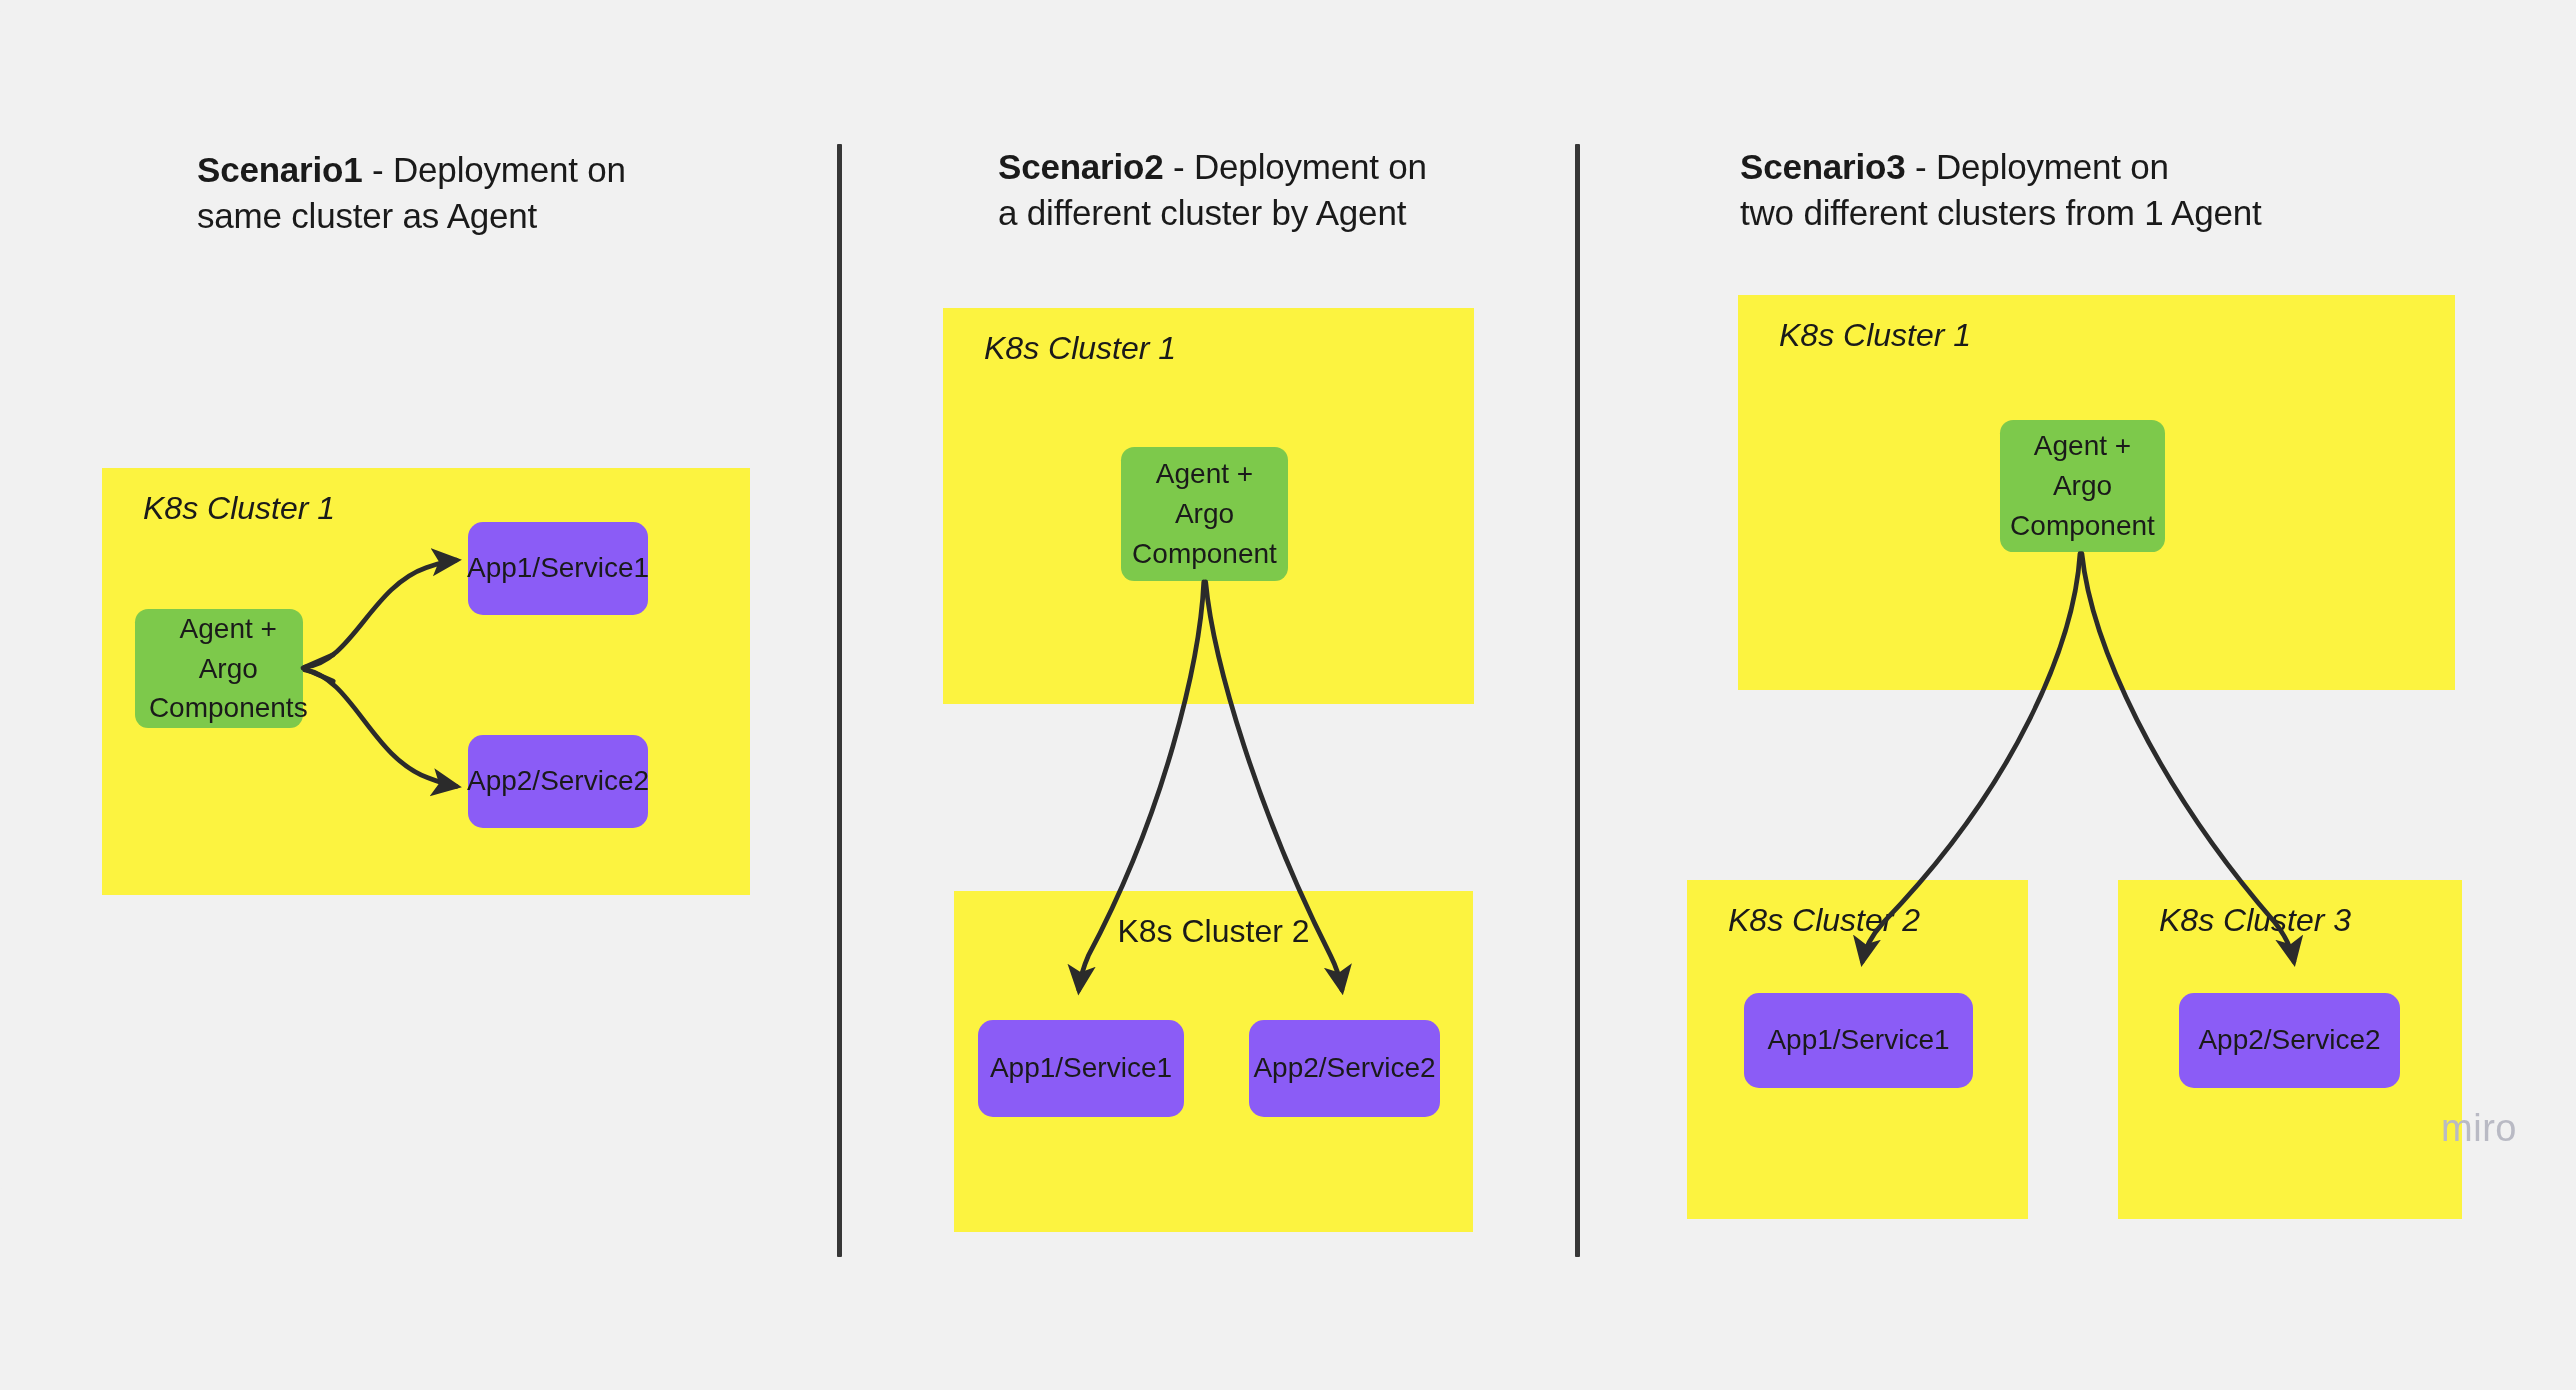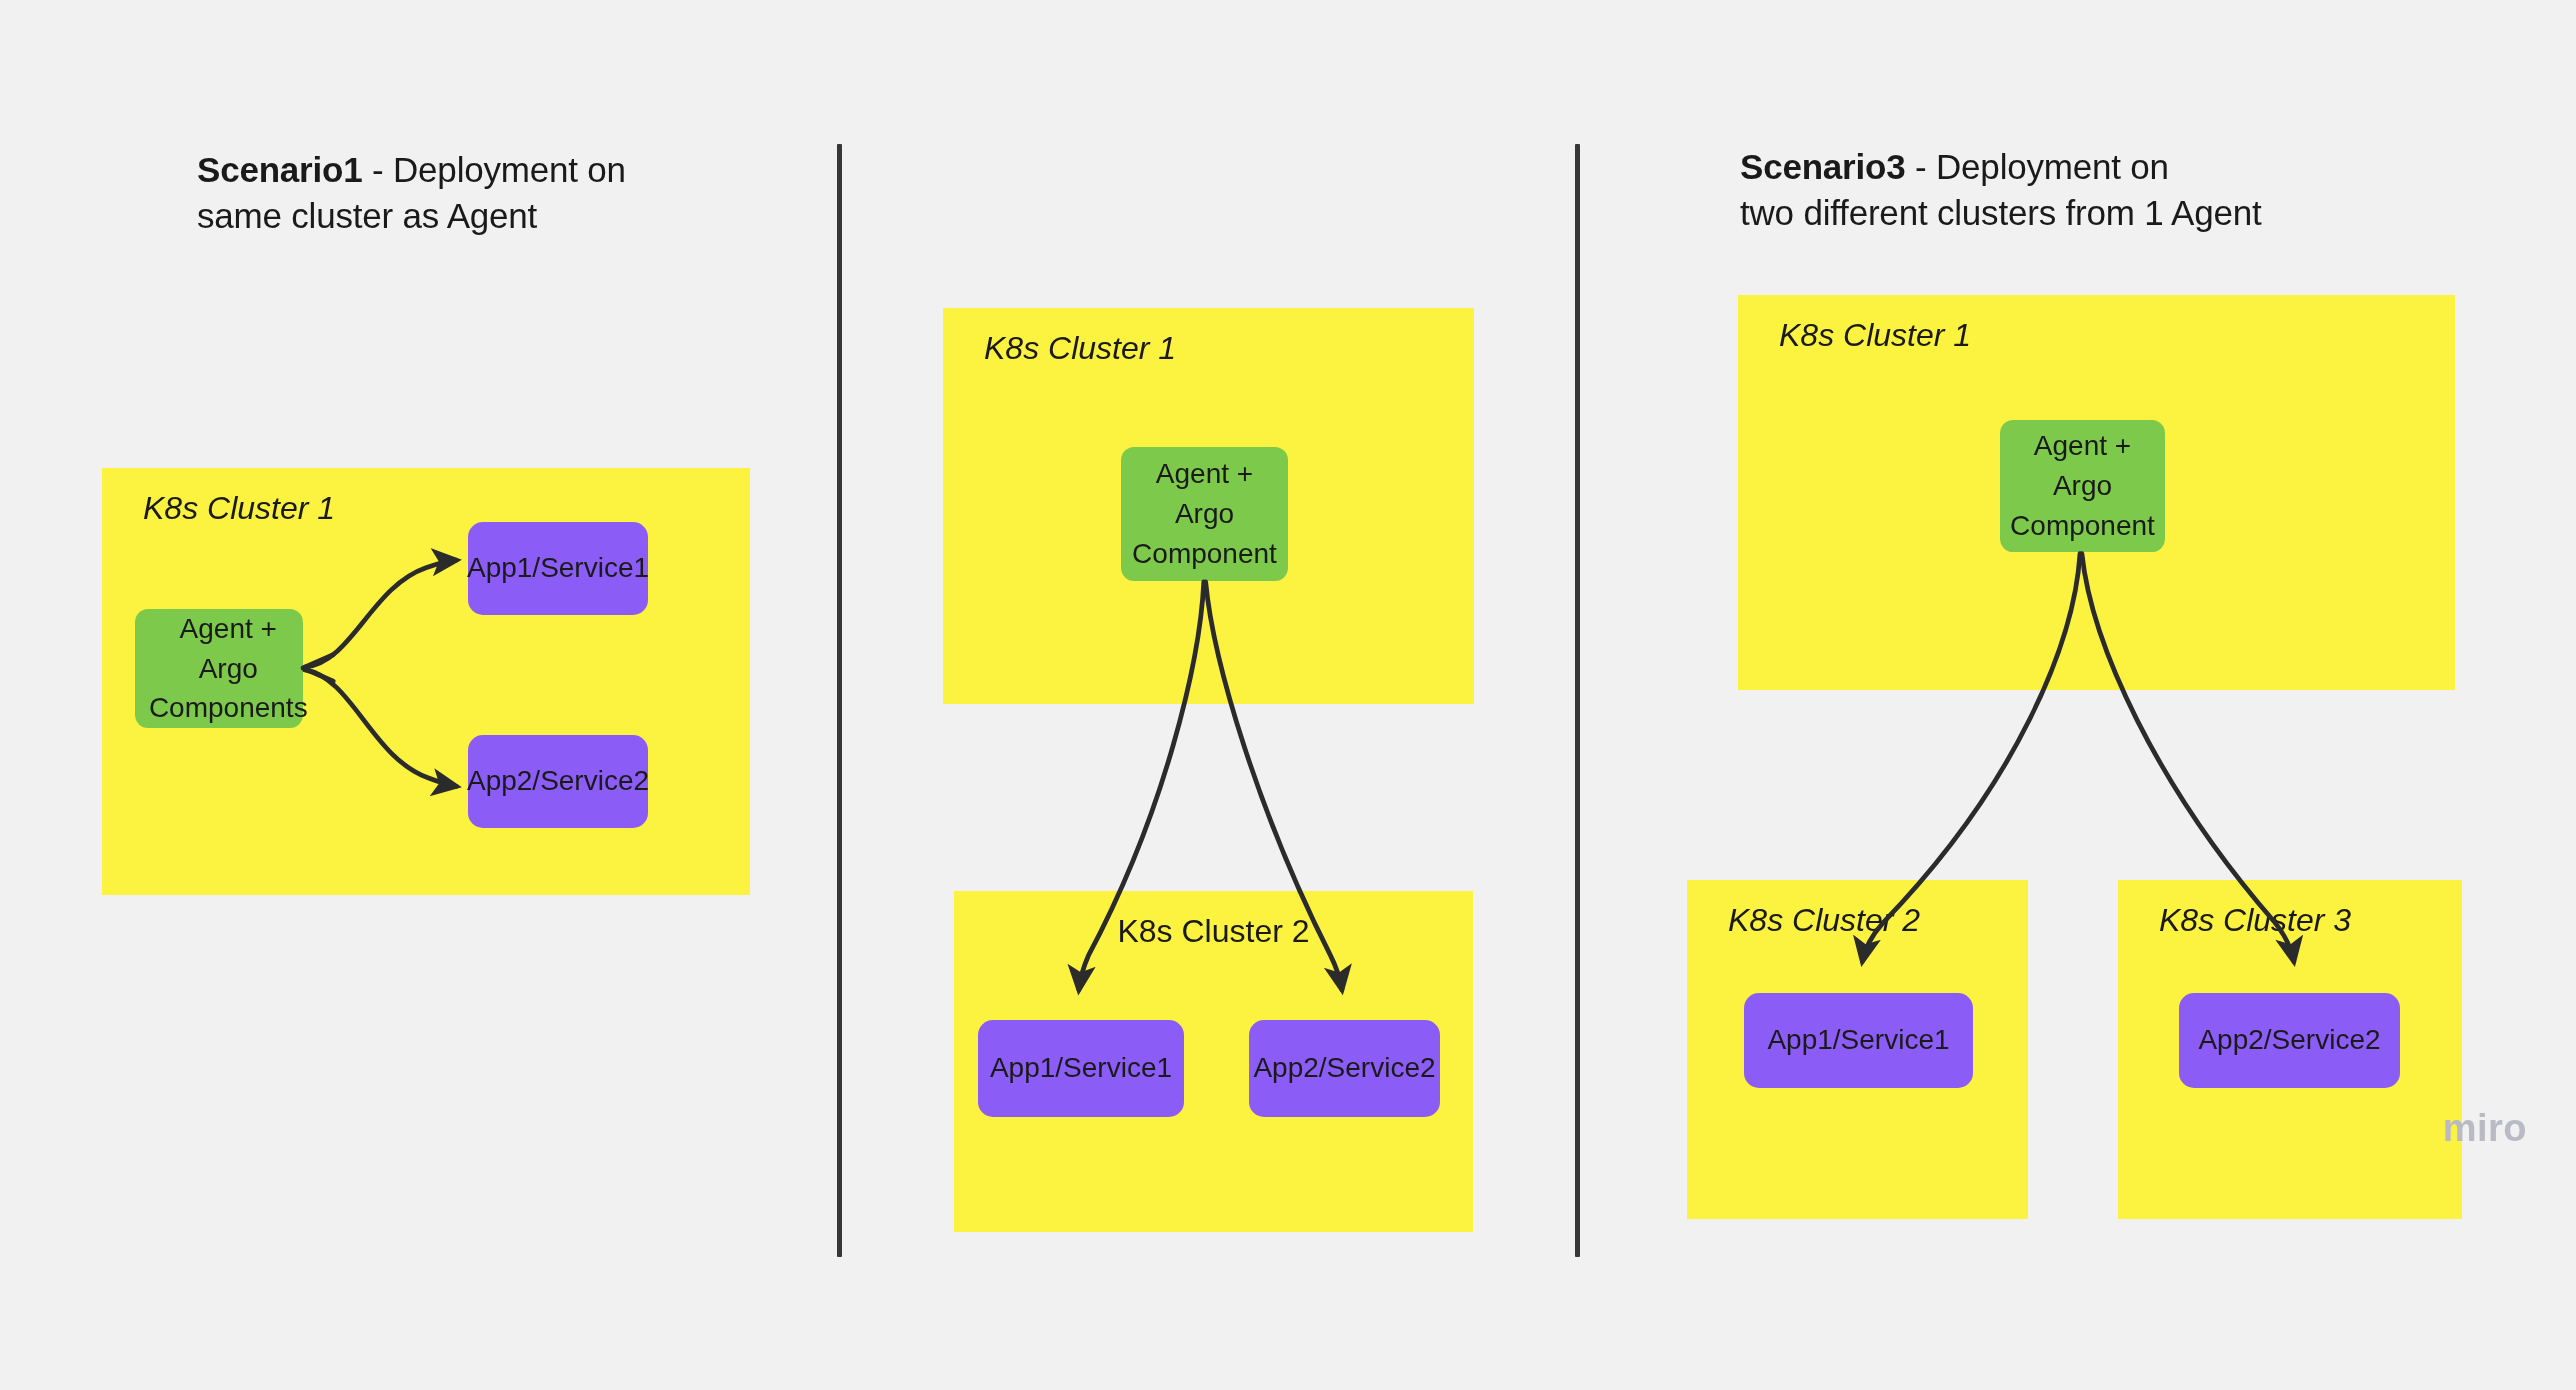--- a/index.html
+++ b/index.html
@@ -110,35 +110,37 @@
   #arrows {
     position: absolute;
     left: 0; top: 0;
     width: 2576px; height: 1390px;
     pointer-events: none;
   }
 
   
   #watermark {
     position: absolute;
-    right: 49px;
+    right: 59px;
     bottom: 47px;
     color: #b9bac4;
     font-size: 38px;
     letter-spacing: 0.5px;
-    font-weight: 700;
+    font-weight: 400;
   }
 </style>
 </head>
 <body>
 
 <div id="canvas">
 
   <div class="scenario-title" id="title-1"><span class="strong">Scenario1</span><span class="rest"> - Deployment on
 same cluster as Agent</span></div>
+  <div class="scenario-title" id="title-2"><span class="strong">Scenario2</span><span class="rest"> - Deployment on
+a different cluster by Agent</span></div>
   <div class="scenario-title" id="title-3"><span class="strong">Scenario3</span><span class="rest"> - Deployment on
 two different clusters from 1 Agent</span></div>
 
   <div class="divider" id="divider-1"></div>
   <div class="divider" id="divider-2"></div>
 
   <div class="cluster" id="cluster-s1-1">
     <div class="cluster-label left">K8s Cluster 1</div>
   </div>
   <div class="agent-node" id="agent-s1">Agent + Argo

